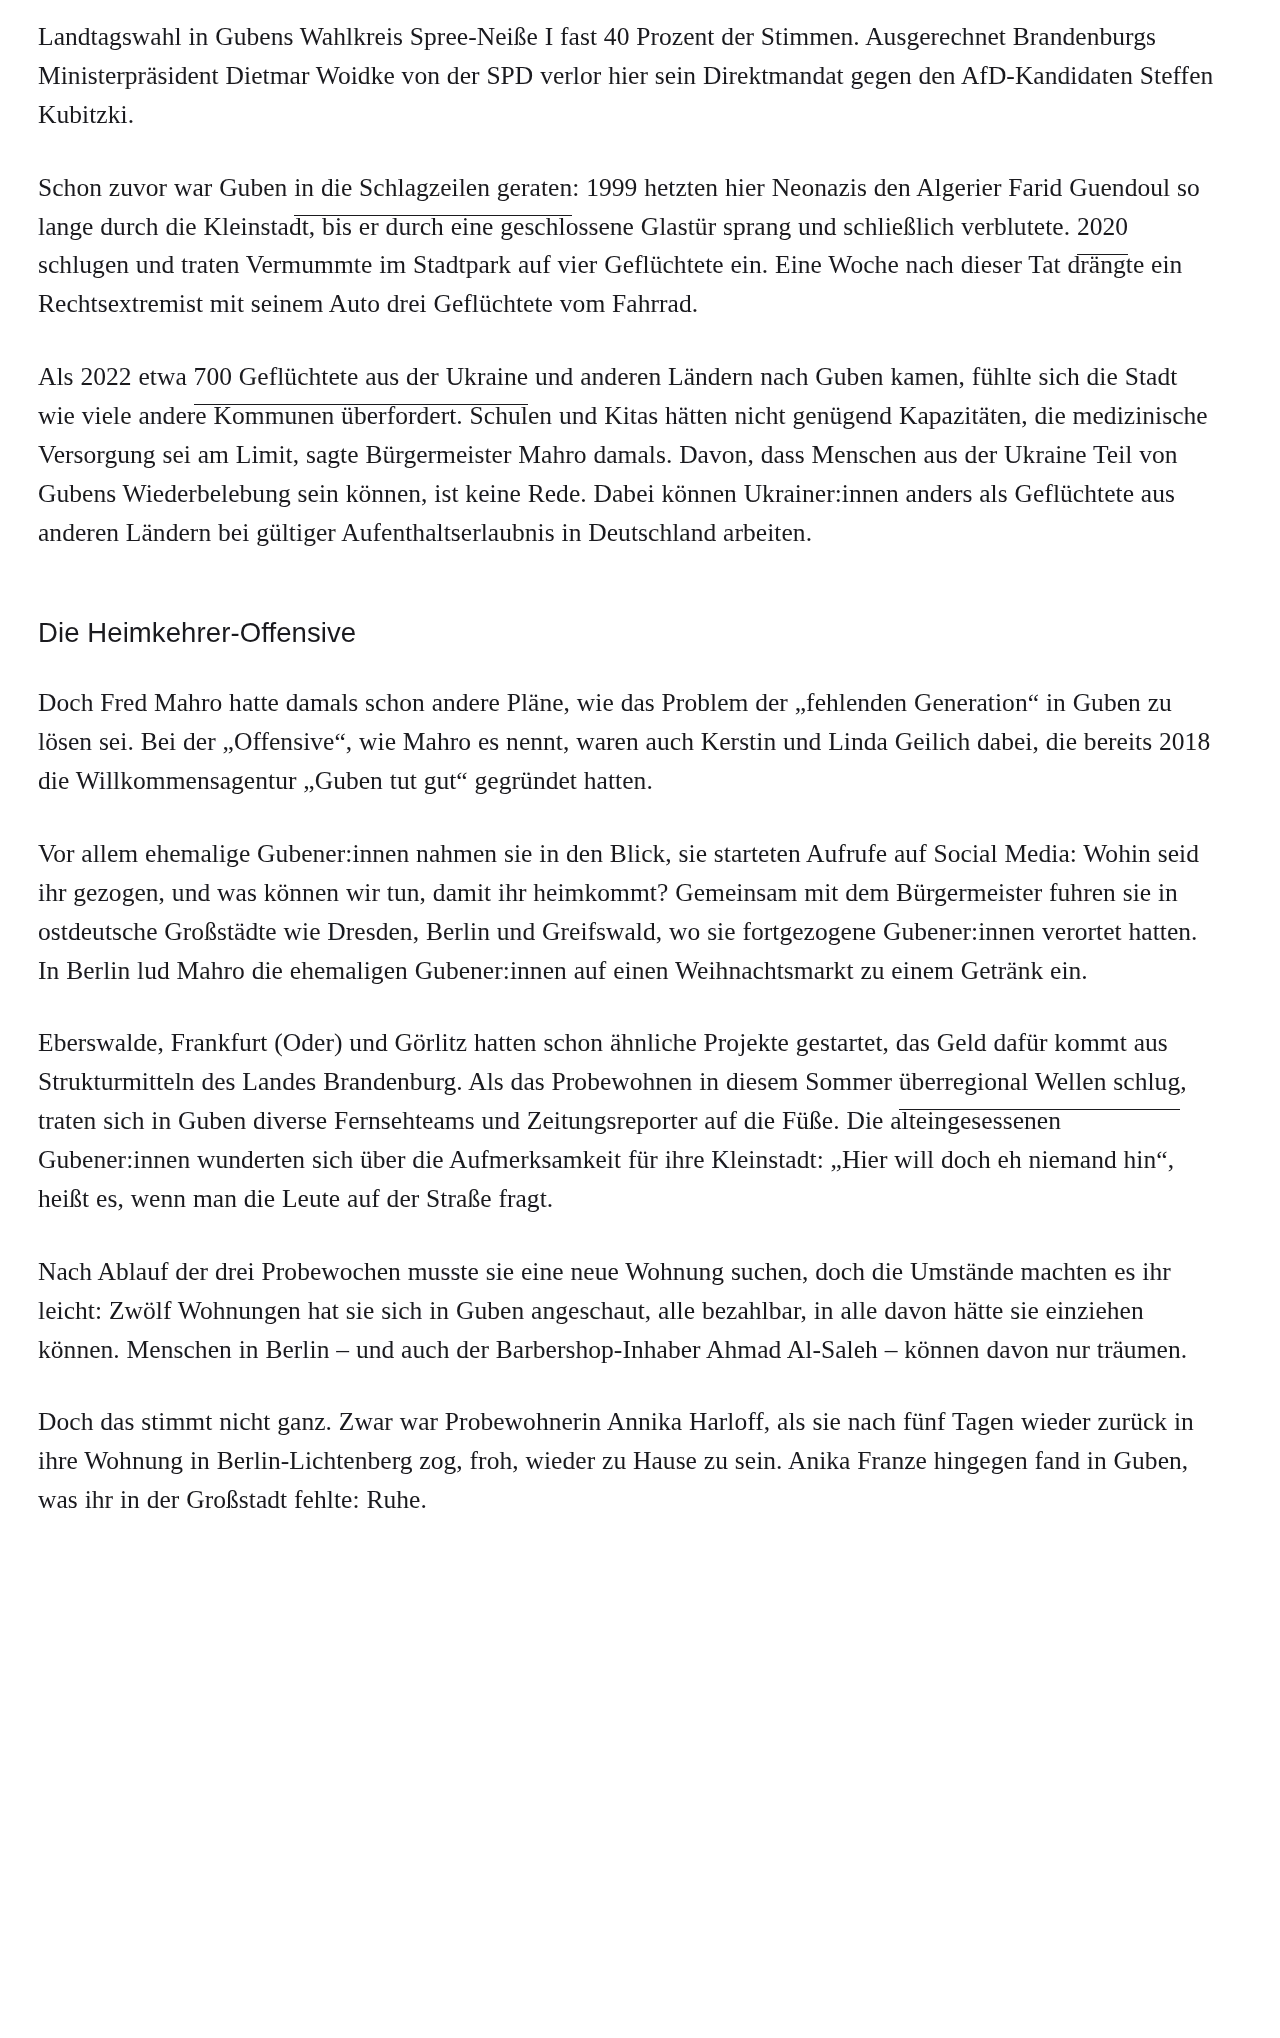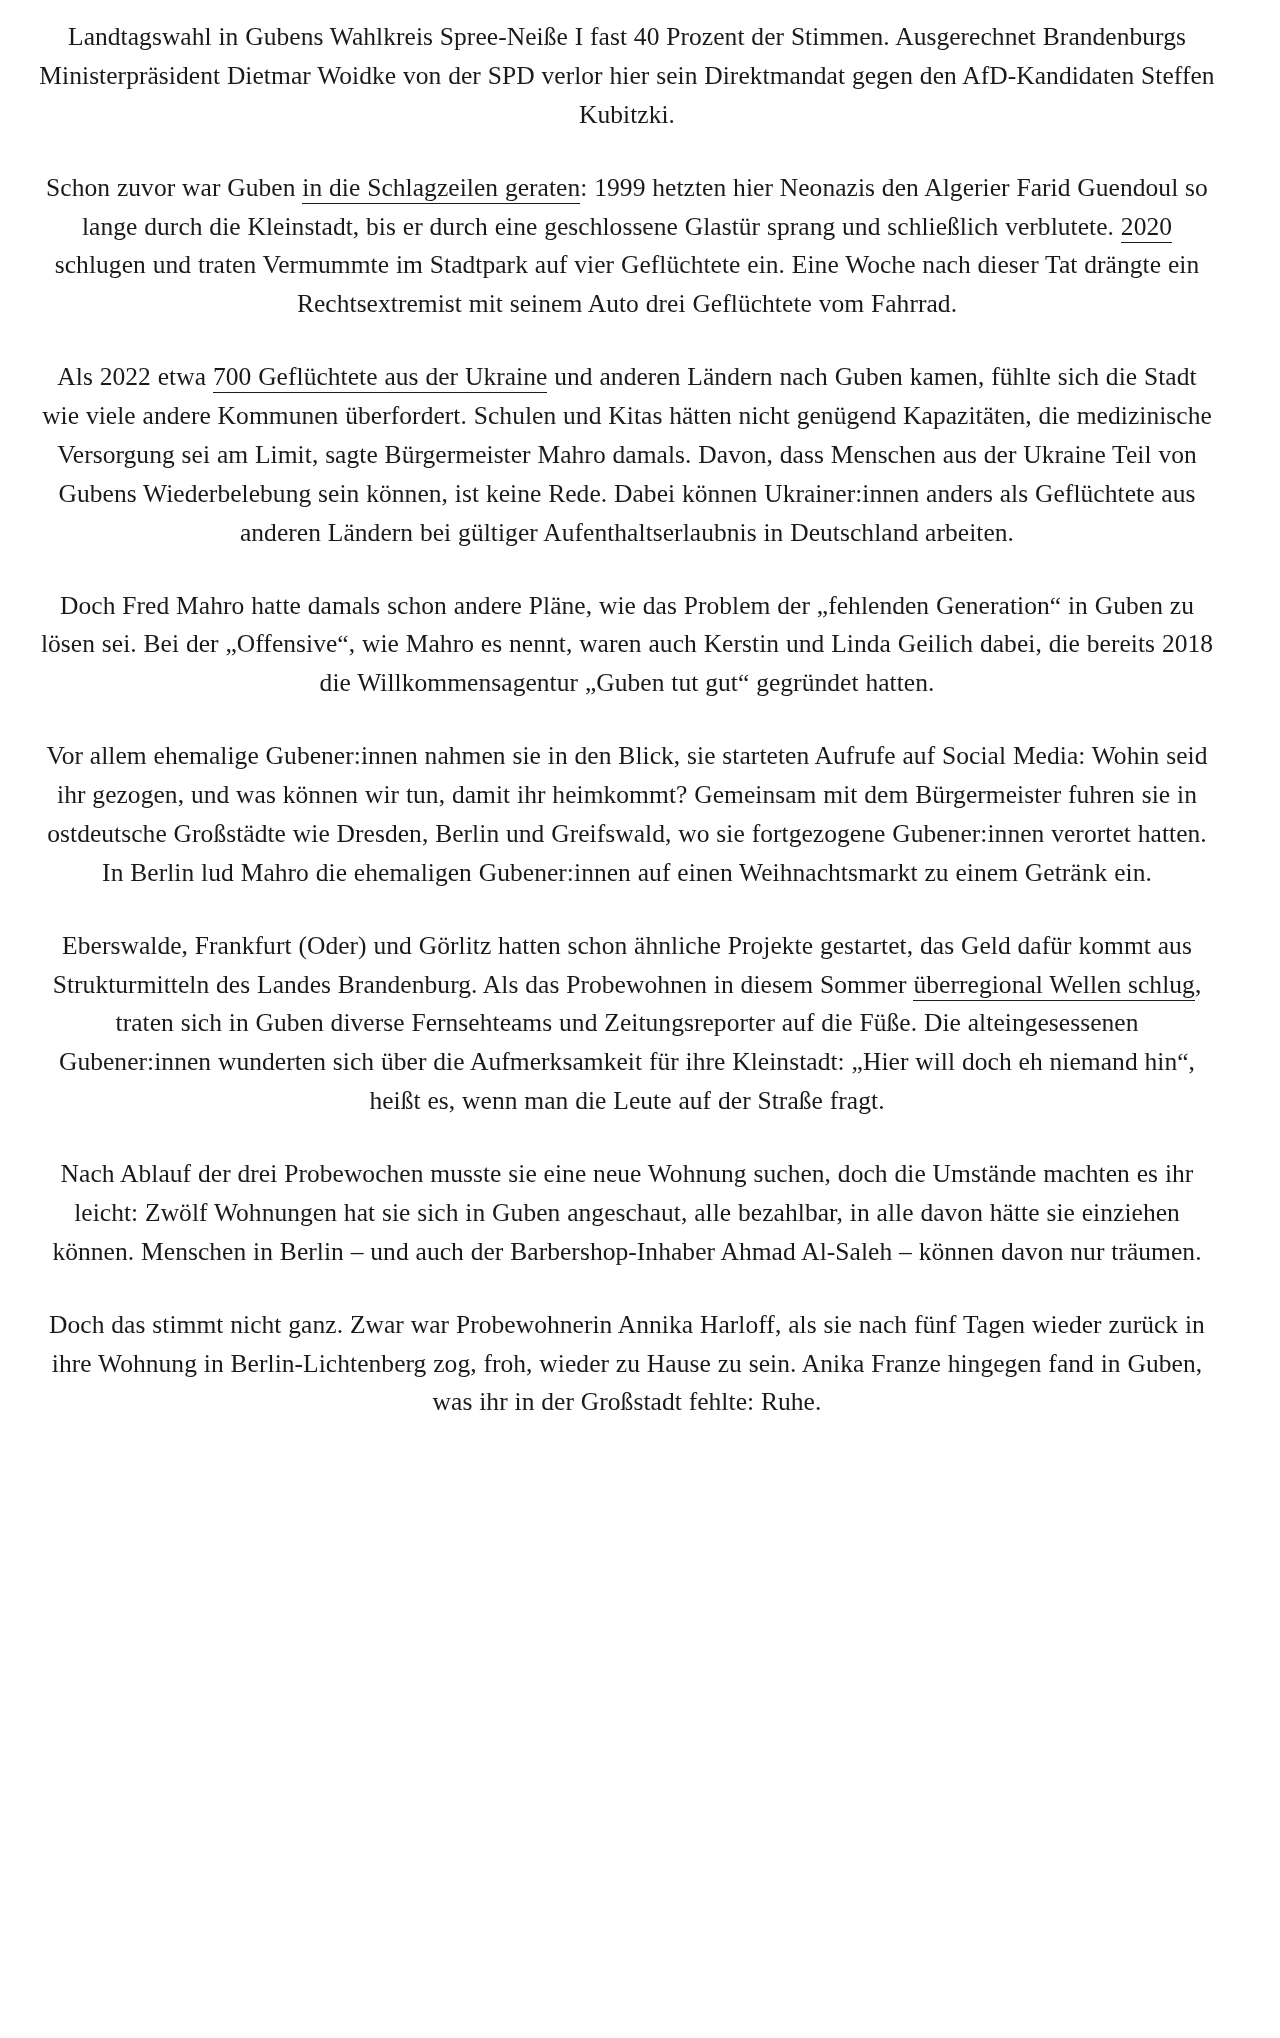--- a/index.html
+++ b/index.html
@@ -25,48 +25,49 @@
   .article-body {
     max-width: 1178px;
   }
   p.para {
     margin: 0 0 34px 0;
     font-family: "Liberation Serif", "DejaVu Serif", serif;
     font-size: 25.5px;
     line-height: 1.525;
     letter-spacing: 0.05px;
     color: #1a1a1e;
-    text-align: center;
+    text-align: left;
     word-spacing: 0.4px;
   }
   h2.section-heading {
     font-family: "Liberation Sans", "DejaVu Sans", sans-serif;
     font-size: 27.5px;
     font-weight: 400;
     line-height: 1.3;
     color: #1a1a1e;
     margin: 62px 0 34px 0;
     letter-spacing: 0.1px;
   }
   a.inline-link,
   span.inline-link {
     color: inherit;
     text-decoration: none;
     border-bottom: 1.6px solid #1a1a1e;
-    padding-bottom: 1px;
+    padding-bottom: 13px;
     cursor: pointer;
   }
 </style>
 </head>
 <body>
 
 <div class="page">
   <div class="article-body" id="article-body">
       <p class="para"><span>Landtagswahl in Gubens Wahlkreis Spree-Neiße I fast 40 Prozent der Stimmen. Ausgerechnet Brandenburgs Ministerpräsident Dietmar Woidke von der SPD verlor hier sein Direktmandat gegen den AfD-Kandidaten Steffen Kubitzki.</span></p>
       <p class="para"><span>Schon zuvor war Guben </span><a class="inline-link">in die Schlagzeilen geraten</a><span>: 1999 hetzten hier Neonazis den Algerier Farid Guendoul so lange durch die Kleinstadt, bis er durch eine geschlossene Glastür sprang und schließlich verblutete. </span><a class="inline-link">2020</a><span> schlugen und traten Vermummte im Stadtpark auf vier Geflüchtete ein. Eine Woche nach dieser Tat drängte ein Rechtsextremist mit seinem Auto drei Geflüchtete vom Fahrrad.</span></p>
       <p class="para"><span>Als 2022 etwa </span><a class="inline-link">700 Geflüchtete aus der Ukraine</a><span> und anderen Ländern nach Guben kamen, fühlte sich die Stadt wie viele andere Kommunen überfordert. Schulen und Kitas hätten nicht genügend Kapazitäten, die medizinische Versorgung sei am Limit, sagte Bürgermeister Mahro damals. Davon, dass Menschen aus der Ukraine Teil von Gubens Wiederbelebung sein können, ist keine Rede. Dabei können Ukrainer:innen anders als Geflüchtete aus anderen Ländern bei gültiger Aufenthaltserlaubnis in Deutschland arbeiten.</span></p>
+      <h2 class="section-heading">Die Heimkehrer-Offensive</h2>
       <p class="para"><span>Doch Fred Mahro hatte damals schon andere Pläne, wie das Problem der „fehlenden Generation“ in Guben zu lösen sei. Bei der „Offensive“, wie Mahro es nennt, waren auch Kerstin und Linda Geilich dabei, die bereits 2018 die Willkommensagentur „Guben tut gut“ gegründet hatten.</span></p>
       <p class="para"><span>Vor allem ehemalige Gubener:innen nahmen sie in den Blick, sie starteten Aufrufe auf Social Media: Wohin seid ihr gezogen, und was können wir tun, damit ihr heimkommt? Gemeinsam mit dem Bürgermeister fuhren sie in ostdeutsche Großstädte wie Dresden, Berlin und Greifswald, wo sie fortgezogene Gubener:innen verortet hatten. In Berlin lud Mahro die ehemaligen Gubener:innen auf einen Weihnachtsmarkt zu einem Getränk ein.</span></p>
       <p class="para"><span>Eberswalde, Frankfurt (Oder) und Görlitz hatten schon ähnliche Projekte gestartet, das Geld dafür kommt aus Strukturmitteln des Landes Brandenburg. Als das Probewohnen in diesem Sommer </span><a class="inline-link">überregional Wellen schlug</a><span>, traten sich in Guben diverse Fernsehteams und Zeitungsreporter auf die Füße. Die alteingesessenen Gubener:innen wunderten sich über die Aufmerksamkeit für ihre Kleinstadt: „Hier will doch eh niemand hin“, heißt es, wenn man die Leute auf der Straße fragt.</span></p>
       <p class="para"><span>Nach Ablauf der drei Probewochen musste sie eine neue Wohnung suchen, doch die Umstände machten es ihr leicht: Zwölf Wohnungen hat sie sich in Guben angeschaut, alle bezahlbar, in alle davon hätte sie einziehen können. Menschen in Berlin – und auch der Barbershop-Inhaber Ahmad Al-Saleh – können davon nur träumen.</span></p>
       <p class="para"><span>Doch das stimmt nicht ganz. Zwar war Probewohnerin Annika Harloff, als sie nach fünf Tagen wieder zurück in ihre Wohnung in Berlin-Lichtenberg zog, froh, wieder zu Hause zu sein. Anika Franze hingegen fand in Guben, was ihr in der Großstadt fehlte: Ruhe.</span></p>
     </div>
 </div>
 
 </body></html>

